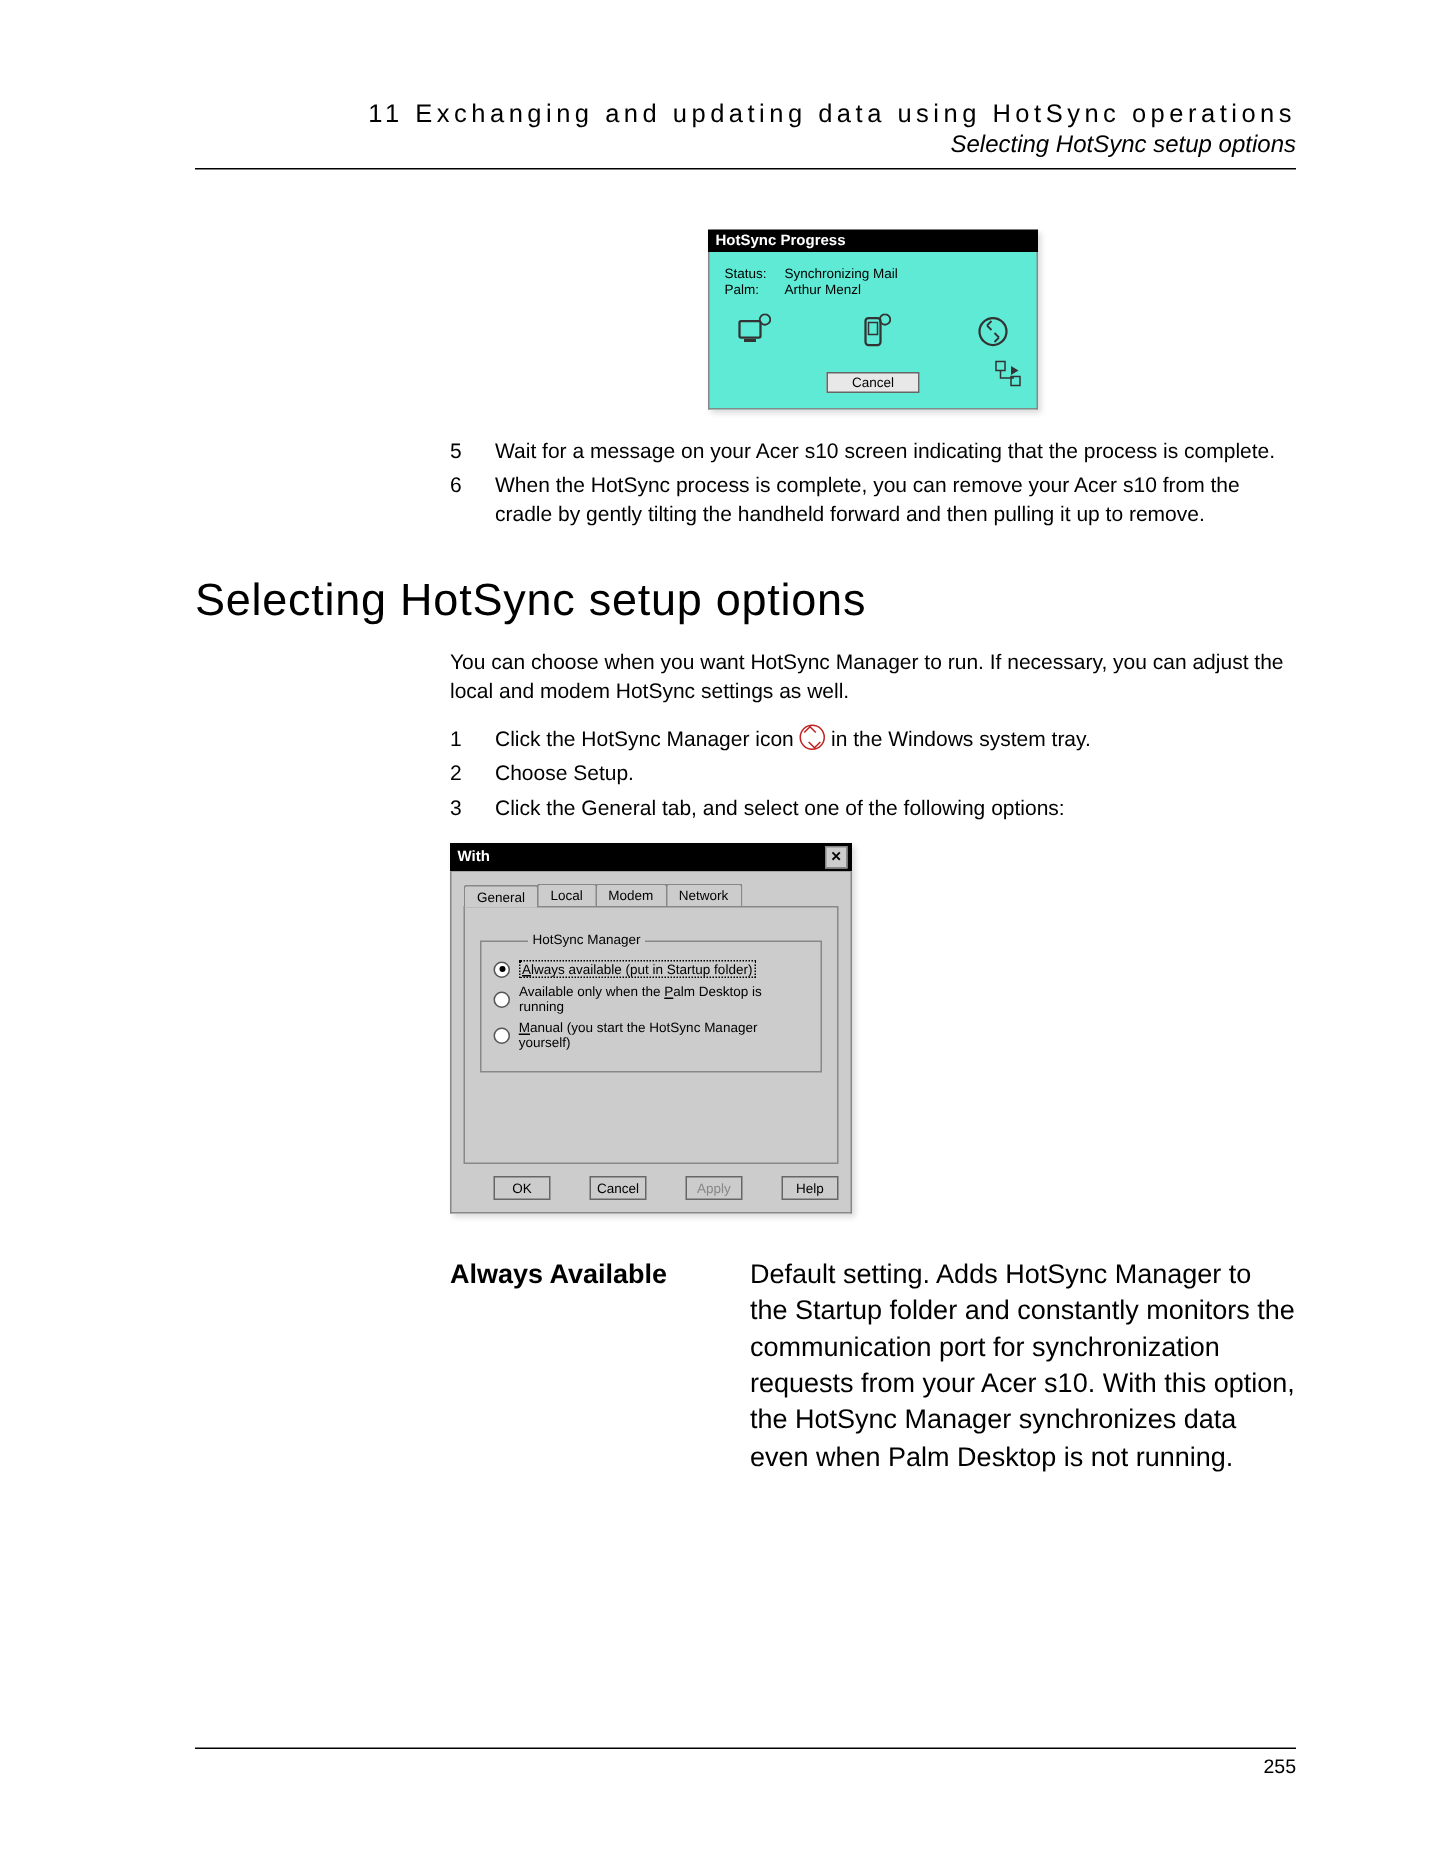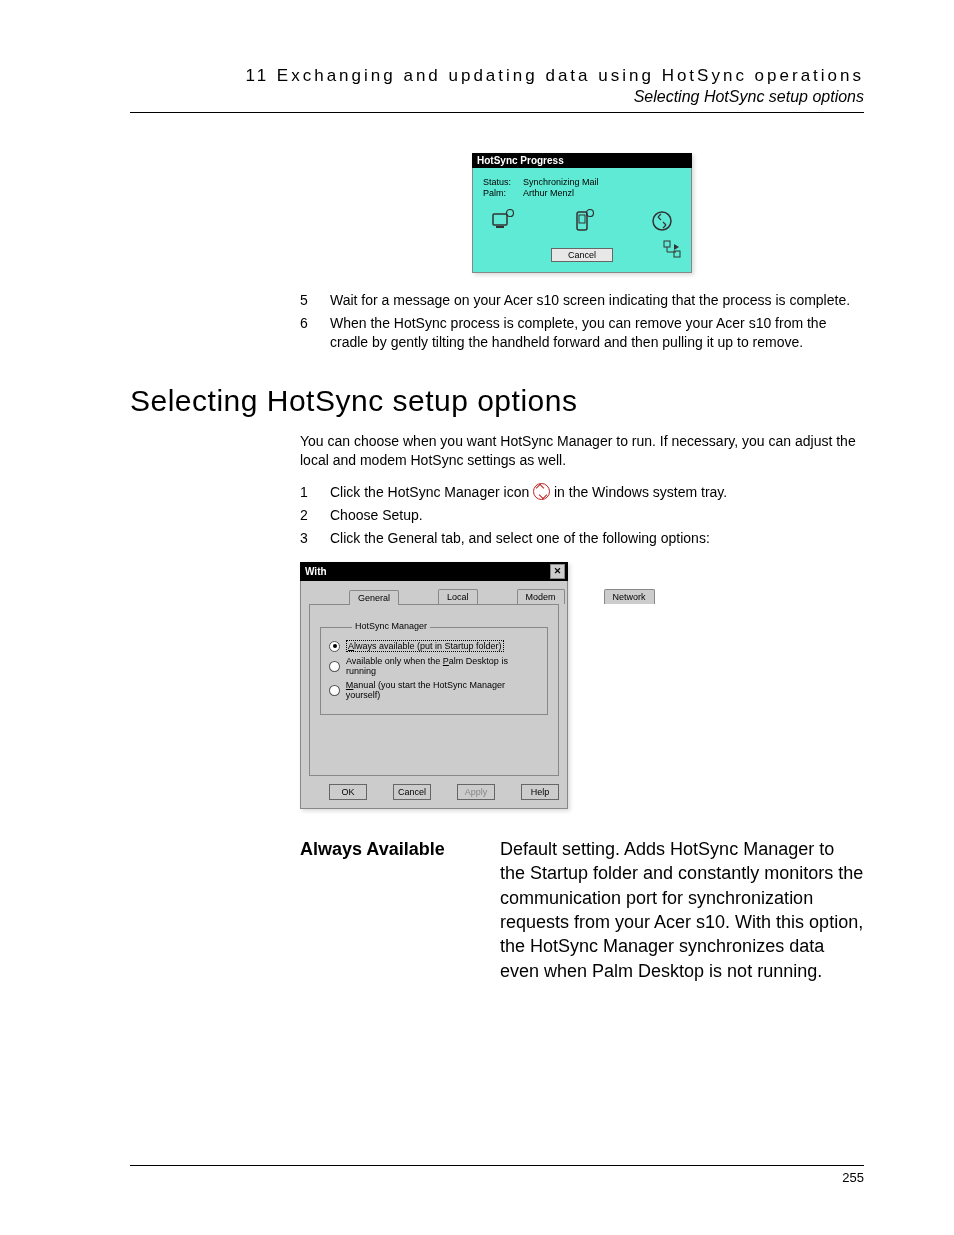--- a/index.html
+++ b/index.html
@@ -165,21 +165,20 @@
   }
   .sm-tabs { display: flex; }
   .sm-tab {
     border: 1px solid #888;
     border-bottom: none;
     background: #ccc;
     padding: 2px 8px;
     font-size: 9px;
     margin-right: -1px;
     border-radius: 2px 2px 0 0;
-    margin-left: 40px;
   }
   .sm-tab.active { background: #ccc; position: relative; top: 1px; }
   .sm-pane {
     border: 1px solid #888;
     background: #ccc;
     padding: 22px 10px 28px 10px;
     min-height: 120px;
   }
   .sm-group {
     border: 1px solid #888;

